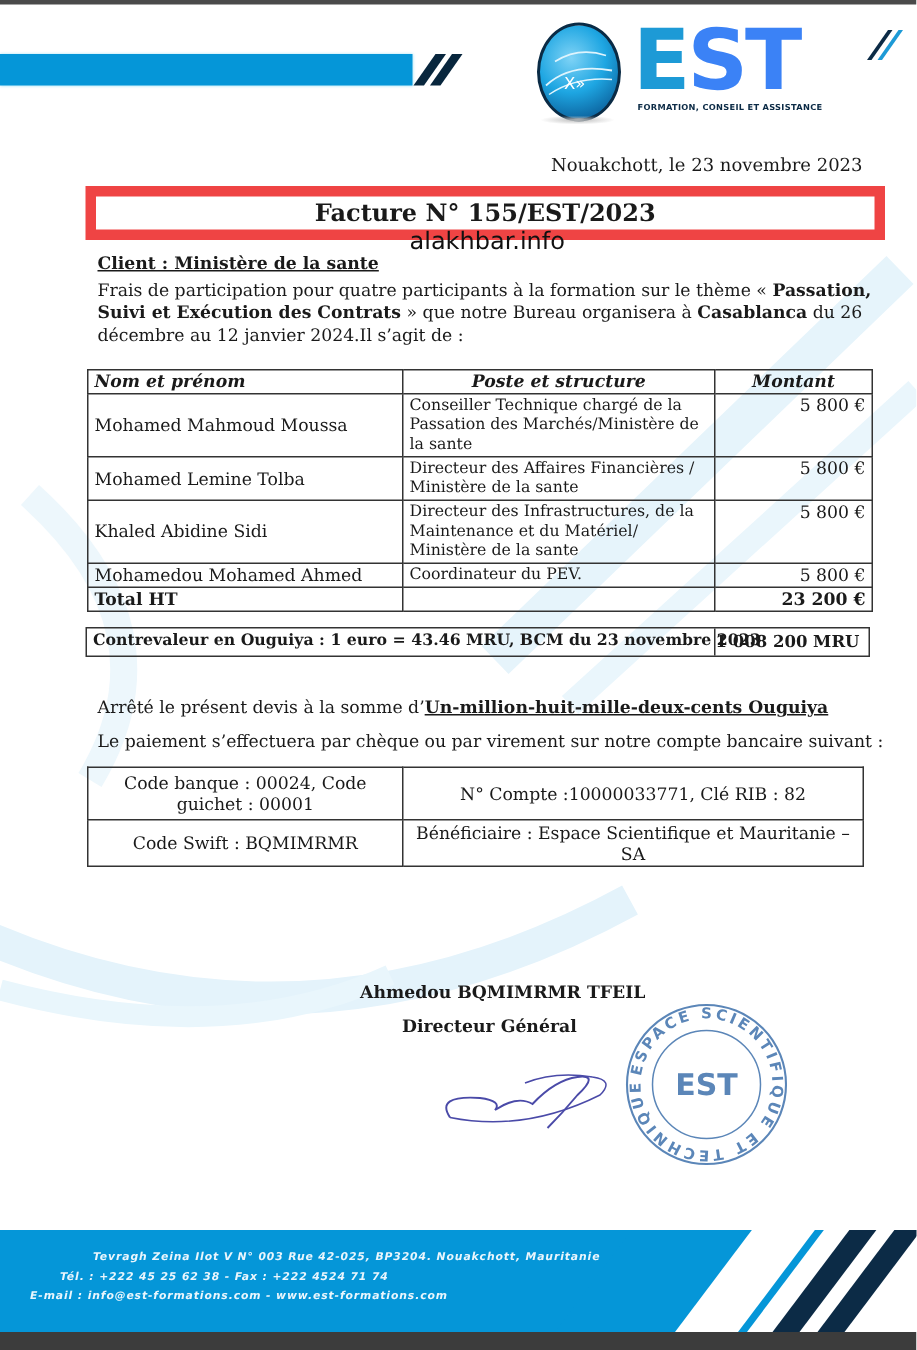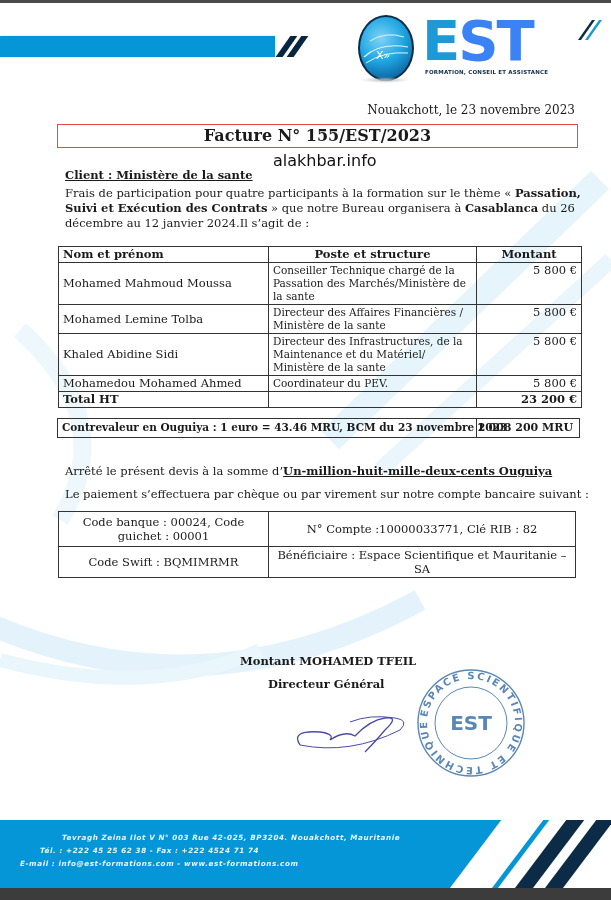--- a/index.html
+++ b/index.html
@@ -17,31 +17,31 @@
   .logo-shadow { position:absolute; left:360px; top:77px; width:50px; height:6px; border-radius:50%;
                  background:radial-gradient(ellipse, #bdbdbd 0%, rgba(255,255,255,0) 70%); }
   .logo-text { position:absolute; left:422px; top:16px; font-family:"DejaVu Sans","Liberation Sans",sans-serif;
                font-weight:900; font-size:56px; line-height:50px; letter-spacing:-2px; }
   .logo-e { color:#1d9ad6; }
   .logo-st { color:#3b82f6; }
   .logo-slash { position:absolute; top:20px; height:20px; width:3px; background:#0c2b46; transform:skewX(-35deg); }
   .logo-tag { position:absolute; left:425px; top:69px; font-family:"DejaVu Sans","Liberation Sans",sans-serif;
               font-weight:bold; font-size:5.5px; color:#0c2b46; letter-spacing:0.2px; }
   .date { position:absolute; right:36px; top:103px; font-size:12px; }
-  .title-box { position:absolute; left:57px; top:124px; width:519px; height:22px; border:1px solid #ef4444;
+  .title-box { position:absolute; left:57px; top:124px; width:519px; height:22px; border:7px solid #ef4444;
                text-align:center; font-weight:bold; font-size:16px; line-height:22px; }
   .client { position:absolute; left:65px; top:156px; font-weight:bold; font-size:11.5px; text-decoration:underline;margin-top:12px; }
   .watermark-text { position:absolute; left:273px; top:151px; font-family:"DejaVu Sans","Liberation Sans",sans-serif;
                     font-size:16px; color:#111; }
   .intro { position:absolute; left:65px; top:186px; width:525px; font-size:11.5px; line-height:15px; }
   .intro b { font-weight:bold; }
   table { border-collapse:collapse; position:absolute; font-size:11px; }
   .main-table { left:58px; top:246px; width:524px; }
   .main-table td, .main-table th { border:1px solid #333; padding:1px 4px; vertical-align:top; line-height:13px; }
-  .main-table th { font-weight:bold; font-size:11.5px; }
+  .main-table th { font-weight:bold; font-size:11.5px;font-style:italic; }
   .main-table th.left { text-align:left; }
   .main-table td.name { vertical-align:middle; font-size:11.5px; width:201px; }
   .main-table td.poste { width:199px; font-size:10.5px; }
   .main-table td.amount { text-align:right; font-size:11.5px; }
   .main-table .total td { font-weight:bold; }
   .conv-row { position:absolute; left:57px; top:418px; width:521px; height:18px; border:1px solid #333;
               font-weight:bold; font-size:10.5px; }
   .conv-label { position:absolute; left:4px; top:2px; }
   .conv-sep { position:absolute; left:418px; top:0; width:1px; height:18px; background:#333; }
   .conv-value { position:absolute; right:6px; top:2px; font-size:11px; }
@@ -151,21 +151,21 @@
     <td class="c1">Code banque : 00024, Code guichet : 00001</td>
     <td>N° Compte :10000033771, Clé RIB : 82</td>
   </tr>
   <tr style="height:19px;">
     <td class="c1">Code Swift : BQMIMRMR</td>
     <td>Bénéficiaire : Espace Scientifique et Mauritanie – SA</td>
   </tr>
 </tbody>
   </table>
 
-<div class="signer">Montant MOHAMED TFEIL</div>
+<div class="signer">Ahmedou BQMIMRMR TFEIL</div>
 <div class="signer-role">Directeur Général</div>
 <svg class="signature" width="120" height="60" viewBox="0 0 120 60">
   <path d="M10 45 Q 0 30 30 32 Q 45 34 40 40 Q 55 30 65 36 Q 80 20 95 18 Q 110 16 95 30 Q 85 42 75 52" stroke="#4a4aa8" stroke-width="1.3" fill="none"></path>
   <path d="M10 45 Q 60 55 110 30 Q 120 20 105 18 Q 80 14 60 22" stroke="#4a4aa8" stroke-width="1" fill="none"></path>
 </svg>
 <svg class="stamp" width="110" height="110" viewBox="0 0 110 110">
   <defs>
     <path id="stampCircle" d="M55 55 m -44 0 a 44 44 0 1 1 88 0 a 44 44 0 1 1 -88 0"></path>
   </defs>
   <circle cx="55" cy="55" r="53" stroke="#5b86b8" stroke-width="1.4" fill="none"></circle>

